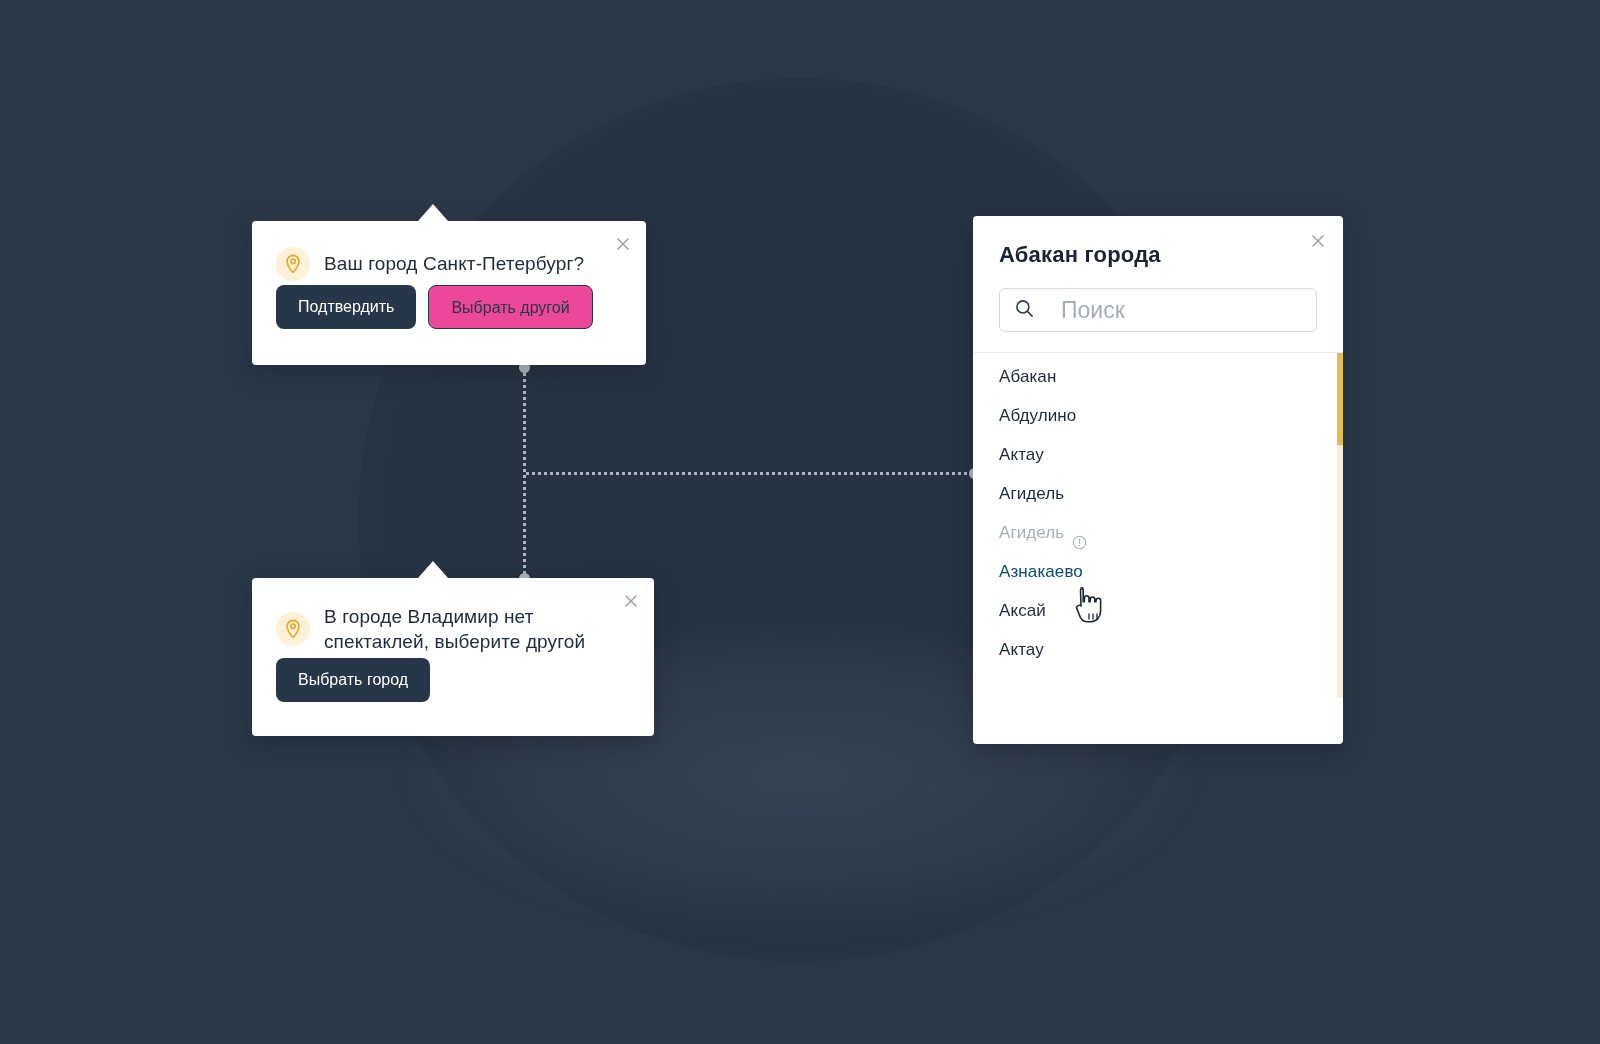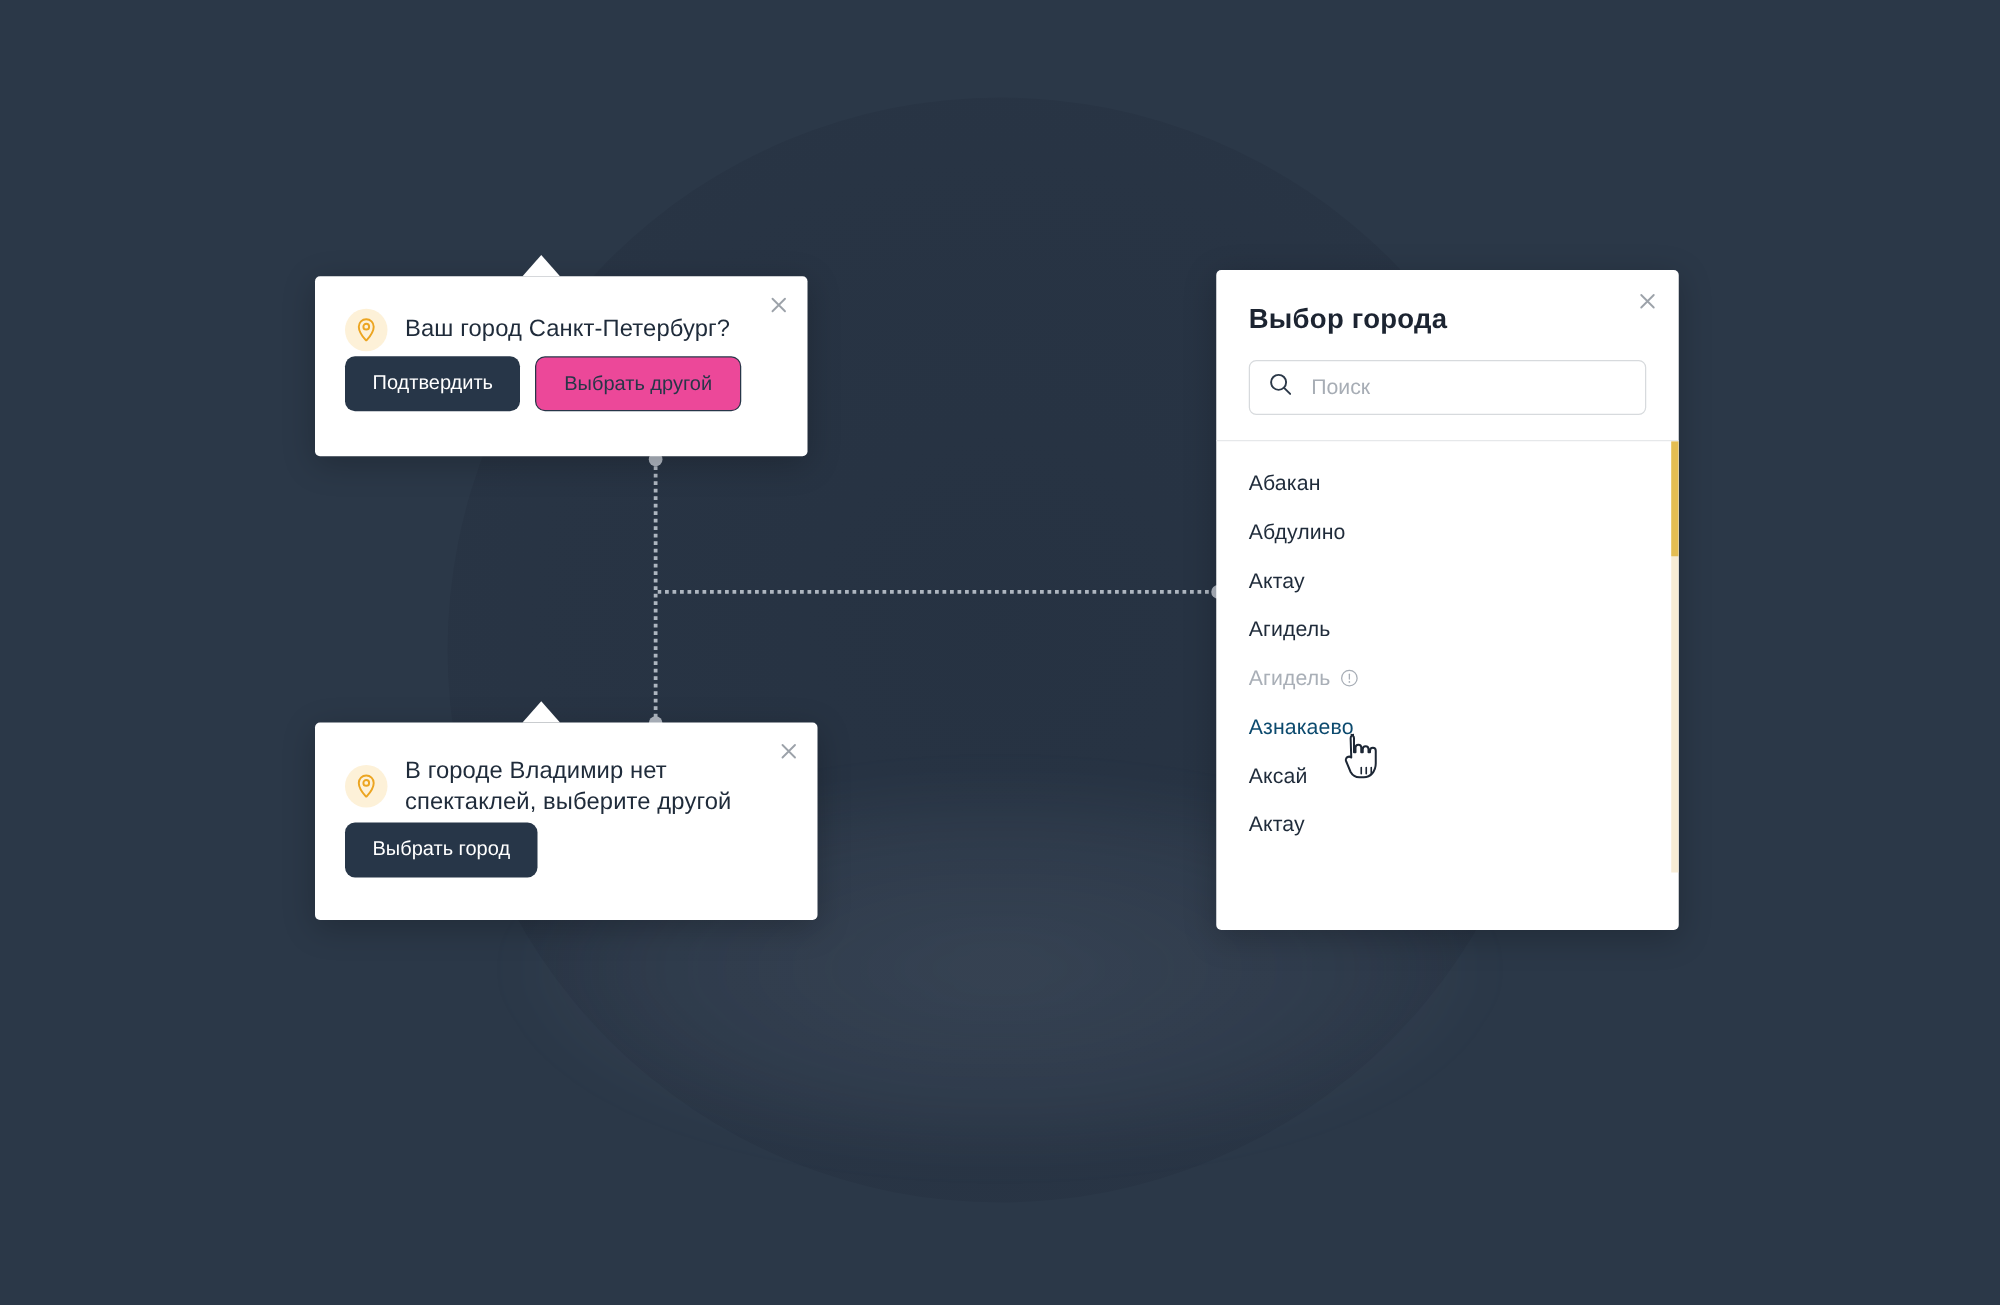--- a/index.html
+++ b/index.html
@@ -212,36 +212,36 @@
     height: 44px;
     border: 1px solid #d7dadd;
     border-radius: 6px;
     padding: 0 14px;
   }
   #search-input {
     flex: 1;
     border: none;
     outline: none;
     font-family: "Liberation Sans", sans-serif;
-    font-size: 17px;
+    font-size: 23px;
     color: #1c2431;
     background: transparent;
+    margin-left: 12px;
   }
   #search-input::placeholder { color: #a7adb5; }
 
   #city-list {
     position: relative;
     height: 395px;
     padding: 14px 0 0 0;
     overflow: hidden;
   }
   .city-item {
     height: 39px;
     display: flex;
-    align-items: center;
     gap: 8px;
     padding: 0 26px;
     font-size: 17px;
     color: #1f2b3a;
     cursor: pointer;
     letter-spacing: .1px;
   }
   .city-item.disabled { color: #a9afb7; cursor: default; }
   .city-item.active   { color: #0c4a6e; }
 
@@ -339,21 +339,21 @@
 
 <div class="card" id="city-panel">
 
   <div class="close-btn" style="right:12px; top:12px;">
     <svg width="26" height="26" viewBox="0 0 26 26" aria-hidden="true">
       <path d="M8 8 L18 18 M18 8 L8 18" stroke="#8b929b" stroke-width="1.5" fill="none" stroke-linecap="round"></path>
     </svg>
   </div>
 
   <div id="panel-head">
-    <div id="panel-title">Выбор города</div>
+    <div id="panel-title">Абакан города</div>
 
     <div id="search-box">
       <span>
         <svg width="21" height="21" viewBox="0 0 22 22" aria-hidden="true">
           <circle cx="9.3" cy="9.3" r="6.3" fill="none" stroke="#2b3848" stroke-width="1.6"></circle>
           <path d="M14.1 14.1 L19 19" stroke="#2b3848" stroke-width="1.6" stroke-linecap="round"></path>
         </svg>
       </span>
       <input id="search-input" type="text" placeholder="Поиск" style="">
     </div>

